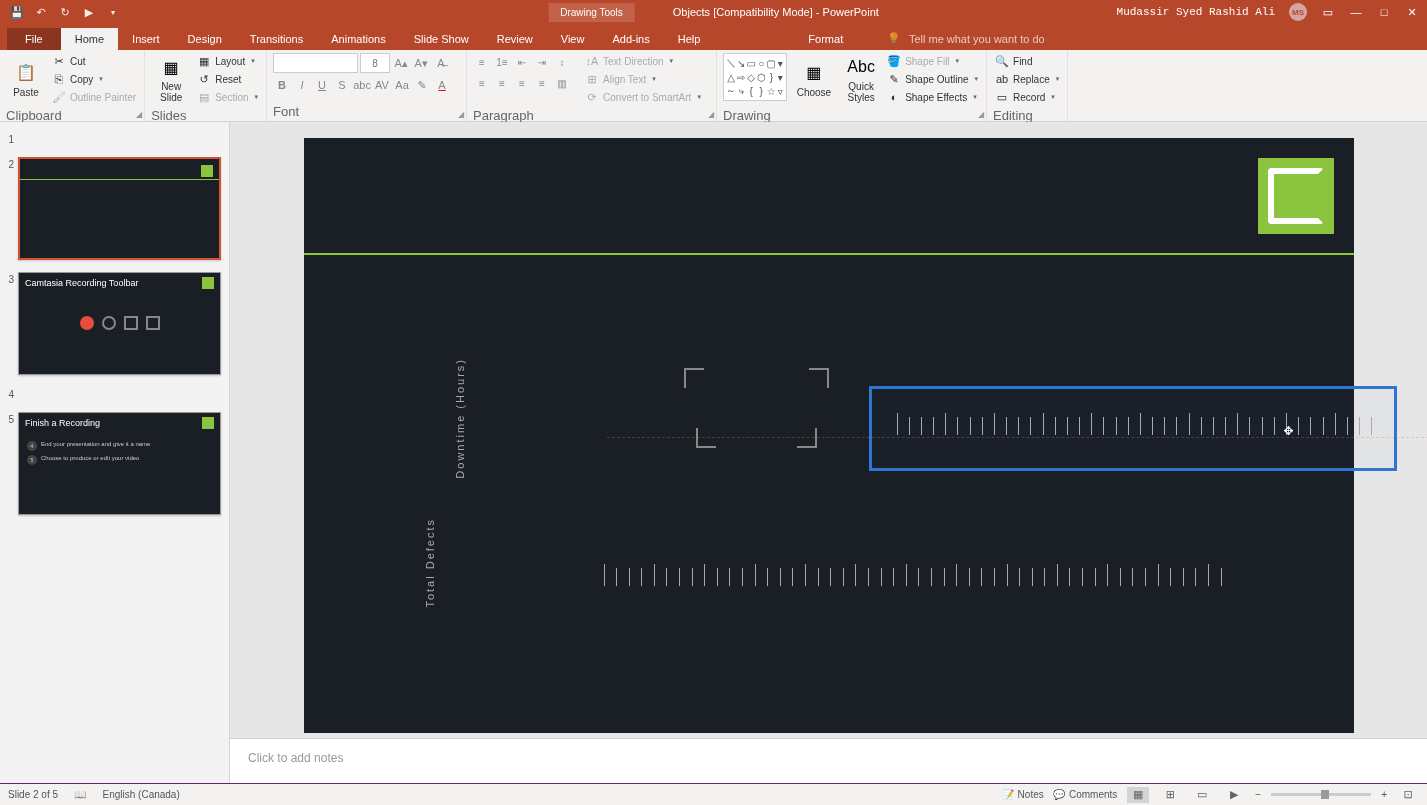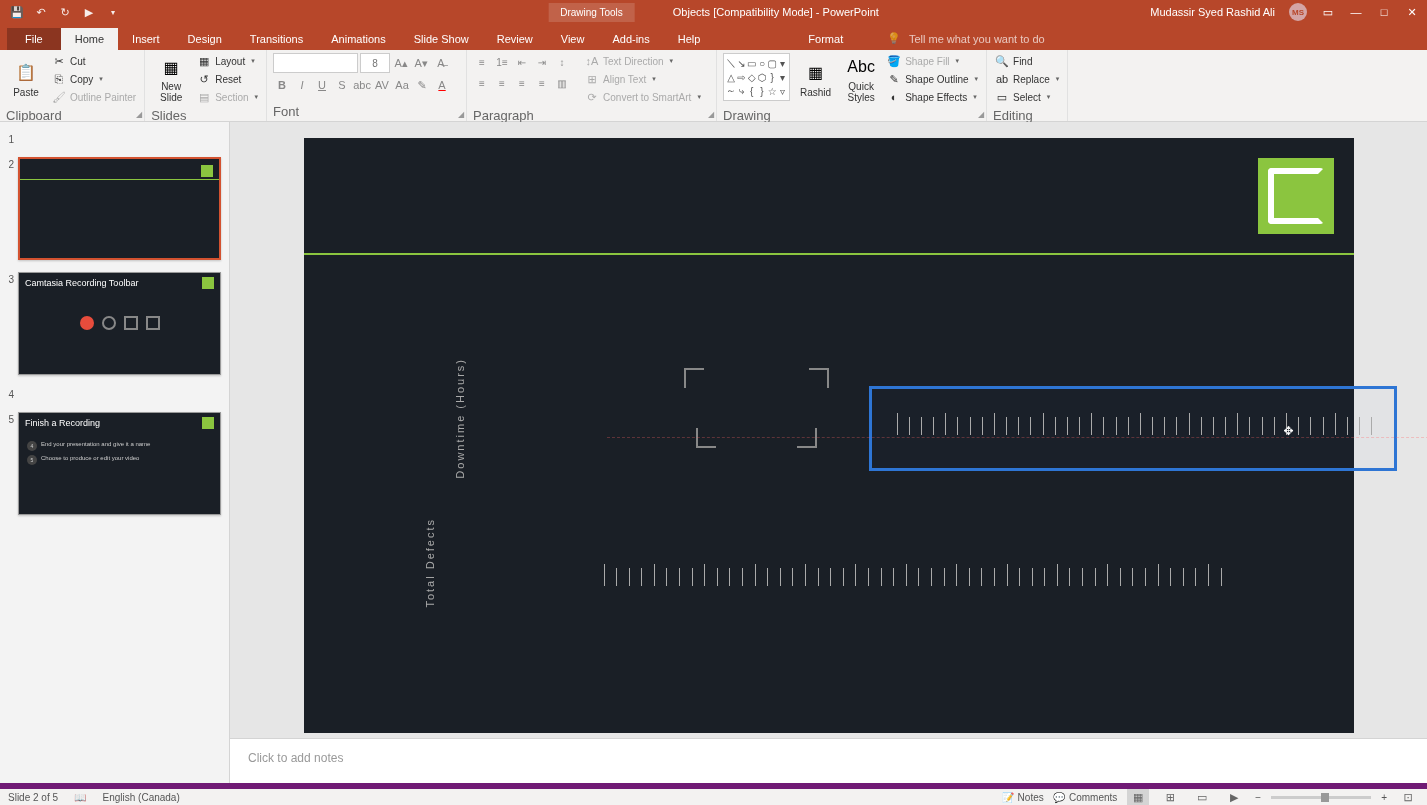--- a/index.html
+++ b/index.html
@@ -6,21 +6,21 @@
 body { background: #f3f3f3; width: 1427px; height: 805px; overflow: hidden; position: relative; }
 
 
 .title-bar { height: 24px; background: #b7472a; display: flex; align-items: center; color: white; font-size: 11px; position: relative; }
 .title-bar .qat { display: flex; align-items: center; gap: 10px; padding-left: 10px; }
 .title-bar .qat-icon { width: 14px; height: 14px; display: flex; align-items: center; justify-content: center; opacity: 0.9; }
 .title-center { position: absolute; left: 50%; transform: translateX(-50%); display: flex; align-items: center; gap: 38px; }
 .drawing-tools-tab { background: rgba(255,255,255,0.15); padding: 4px 12px; font-size: 10px; }
 .title-filename { font-size: 11px; }
 .title-right { position: absolute; right: 8px; display: flex; align-items: center; gap: 14px; }
-.user-name { font-size: 11px; }
+.user-name { font-size: 11px; font-family: Liberation Mono, monospace; }
 .user-avatar { width: 18px; height: 18px; border-radius: 50%; background: #d4a5a5; color: #b7472a; font-size: 8px; display: flex; align-items: center; justify-content: center; font-weight: bold; }
 .win-btn { width: 14px; height: 14px; display: flex; align-items: center; justify-content: center; font-size: 11px; }
 
 
 .ribbon-tabs { height: 26px; background: #b7472a; display: flex; align-items: flex-end; padding-left: 7px; }
 .ribbon-tab { padding: 5px 14px; font-size: 11px; color: white; cursor: pointer; }
 .ribbon-tab.file { background: #8b3520; padding: 5px 18px; }
 .ribbon-tab.active { background: #f3f2f1; color: #333; }
 .ribbon-tab.format { margin-left: 80px; }
 .tell-me { margin-left: 30px; display: flex; align-items: center; gap: 8px; color: rgba(255,255,255,0.7); font-size: 11px; padding: 5px 0; }
@@ -94,21 +94,21 @@
 .tick.tall { height: 22px; margin-top: -4px; }
 .dotted-guide-h { position: absolute; border-top: 1px dashed rgba(255,100,100,0.3); left: -265px; right: -50px; }
 .cursor-move { position: absolute; top: 35px; right: 100px; font-size: 12px; color: white; }
 
 .lower-ticks { position: absolute; top: 430px; left: 300px; right: 120px; height: 22px; display: flex; }
 
 
 .notes-pane { height: 45px; background: white; border-top: 1px solid #d4d4d4; padding: 12px 18px; font-size: 12px; color: #999; }
 
 
-.status-bar { height: 22px; background: #f3f2f1; border-top: 6px solid #701a75; display: flex; align-items: center; font-size: 10px; color: #555; padding: 0 8px; }
+.status-bar { height: 22px; background: #f3f2f1; border-top: 1px solid #701a75; display: flex; align-items: center; font-size: 10px; color: #555; padding: 0 8px; }
 .status-left { display: flex; gap: 16px; align-items: center; }
 .status-right { margin-left: auto; display: flex; gap: 10px; align-items: center; }
 .view-btn { width: 22px; height: 16px; display: flex; align-items: center; justify-content: center; color: #666; cursor: pointer; font-size: 11px; }
 .view-btn.active { background: #d4d4d4; }
 .zoom-slider { width: 100px; height: 3px; background: #ccc; position: relative; }
 .zoom-slider::after { content: ''; position: absolute; left: 50%; top: -3px; width: 8px; height: 9px; background: #999; }
 </style>
 </head>
 <body>
 
@@ -298,21 +298,21 @@
         <span class="shape-item">▾</span>
         <span class="shape-item">～</span>
         <span class="shape-item">⤷</span>
         <span class="shape-item">{</span>
         <span class="shape-item">}</span>
         <span class="shape-item">☆</span>
         <span class="shape-item">▿</span>
       </div>
       <div class="big-btn">
         <div class="big-btn-icon">▦</div>
-        <div class="big-btn-label">Rashid</div>
+        <div class="big-btn-label">Choose</div>
       </div>
       <div class="big-btn">
         <div class="big-btn-icon">Abc</div>
         <div class="big-btn-label" style="white-space:pre-line">Quick
 Styles</div>
       </div>
       <div class="small-btn-stack">
         <div class="small-btn disabled">
             <span class="small-icon">🪣</span>
             <span>Shape Fill</span>
@@ -341,21 +341,21 @@
             <span class="small-icon">🔍</span>
             <span>Find</span>
           </div>
         <div class="small-btn">
             <span class="small-icon">ab</span>
             <span>Replace</span>
             <span class="dropdown-arrow">▾</span>
           </div>
         <div class="small-btn">
             <span class="small-icon">▭</span>
-            <span>Select</span>
+            <span>Record</span>
             <span class="dropdown-arrow">▾</span>
           </div>
       </div>
     </div>
     <div class="ribbon-group-label">Editing</div>
   </div>
 </div>
 
 <div class="main-area">
 

